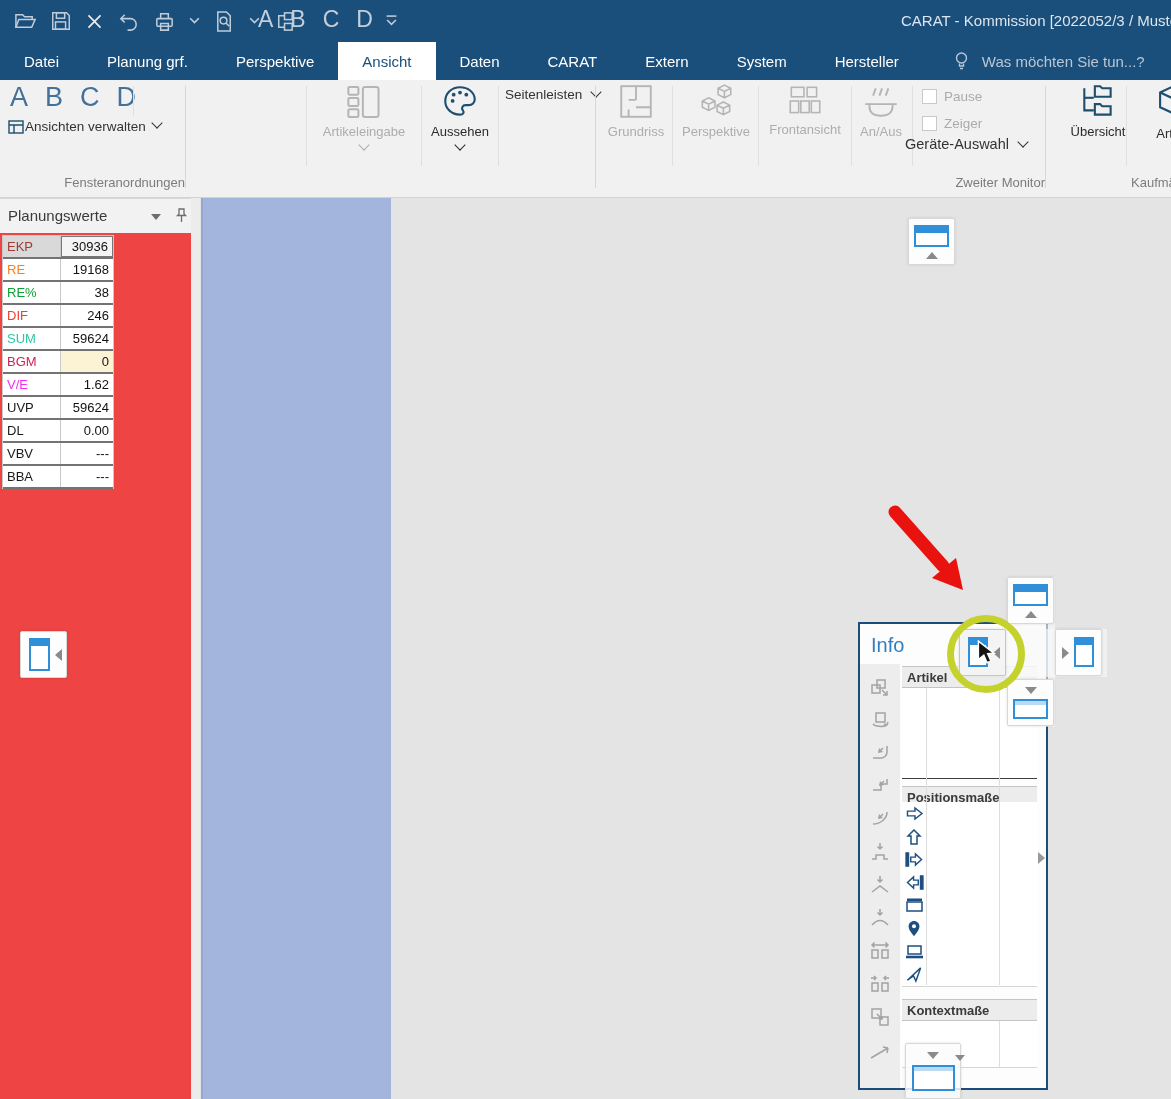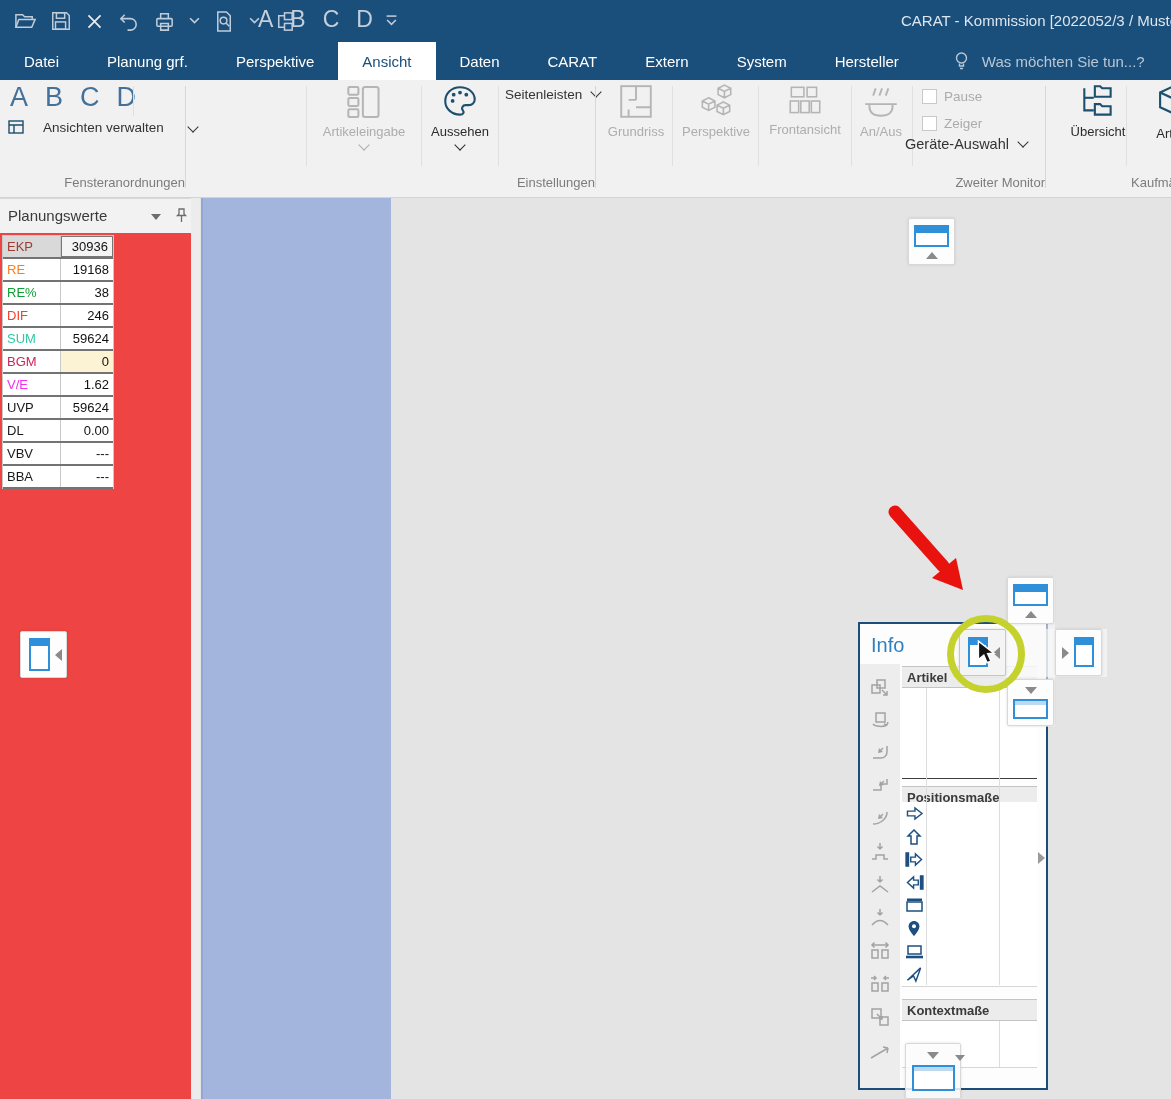--- a/index.html
+++ b/index.html
@@ -23,21 +23,21 @@
   .bsep{position:absolute;top:6px;height:80px;width:1px;background:#e0e0e0;}
   .glabel{position:absolute;bottom:7px;font-size:13px;color:#7c7c7c;text-align:right;white-space:nowrap;}
   .rbtn{position:absolute;top:3px;display:flex;flex-direction:column;align-items:center;color:#2b2b2b;font-size:13px;}
   .rbtn .lbl{margin-top:3px;white-space:nowrap;}
   .rbtn.dis{color:#adadad;}
   .blue-ic{color:#1d4f6e}
   .gray-ic{color:#b5b5b5}
   .chev{display:inline-block;width:7px;height:7px;border-right:1.6px solid currentColor;border-bottom:1.6px solid currentColor;transform:rotate(45deg);margin-left:6px;vertical-align:3px;}
   .chev.down-solo{margin:2px 0 0 0;}
   .abcd{position:absolute;left:10px;top:2px;display:flex;gap:17px;font-size:27px;color:#44719a;font-weight:400;}
-  .ansverw{position:absolute;left:8px;top:39px;display:flex;align-items:center;gap:19px;font-size:13.5px;color:#333;}
+  .ansverw{position:absolute;left:8px;top:39px;display:flex;align-items:flex-start;gap:1px;font-size:13.5px;color:#333;}
   .cbrow{position:absolute;display:flex;align-items:center;gap:7px;font-size:13.5px;color:#ababab;}
   .cb{width:13px;height:13px;background:#fff;border:1px solid #c9c9c9;}
   .ger{position:absolute;left:905px;top:56px;font-size:14.5px;color:#333;white-space:nowrap;}
   .seiten{position:absolute;left:505px;top:7px;font-size:13.5px;color:#333;white-space:nowrap;}
   
   .sidepanel{position:absolute;left:0;top:198px;width:191px;height:901px;background:#ef4444;border-top:1px solid #d8d8d8;}
   .sp-head{position:absolute;left:0;top:0;width:100%;height:34px;background:#f2f2f2;}
   .sp-title{position:absolute;left:8px;top:8px;font-size:15px;color:#3a3a3a;}
   .sp-caret{position:absolute;left:151px;top:15px;width:0;height:0;border-left:5px solid transparent;border-right:5px solid transparent;border-top:6px solid #6d6d6d;}
   .pw-table{position:absolute;left:2px;top:36px;width:110px;border:1px solid #c9c9c9;border-bottom:none;background:#fff;}
@@ -199,21 +199,20 @@
           </g>
         </svg>
       <span class="lbl">Aussehen</span>
       <span class="chev down-solo"></span>
     </div>
     <div class="bsep" style="left:498px;"></div>
     <div class="seiten">
       <span>Seitenleisten</span>
       <span class="chev"></span>
     </div>
-    <div class="glabel" style="left:185px;width:410px;">Einstellungen</div>
     <div class="gsep" style="left:595px;"></div>
 
     <div class="rbtn dis" style="left:603px;width:66px;">
       <svg class="gray-ic" width="38" height="38" viewBox="0 0 36 36" fill="none" stroke="currentColor" stroke-width="1.8">
           <rect x="4" y="3" width="28" height="29"></rect>
           <path d="M18 3v13M18 16h-7M18 23h14M11 32v-7"></path>
         </svg>
       <span class="lbl">Grundriss</span>
     </div>
     <div class="bsep" style="left:672px;"></div>

